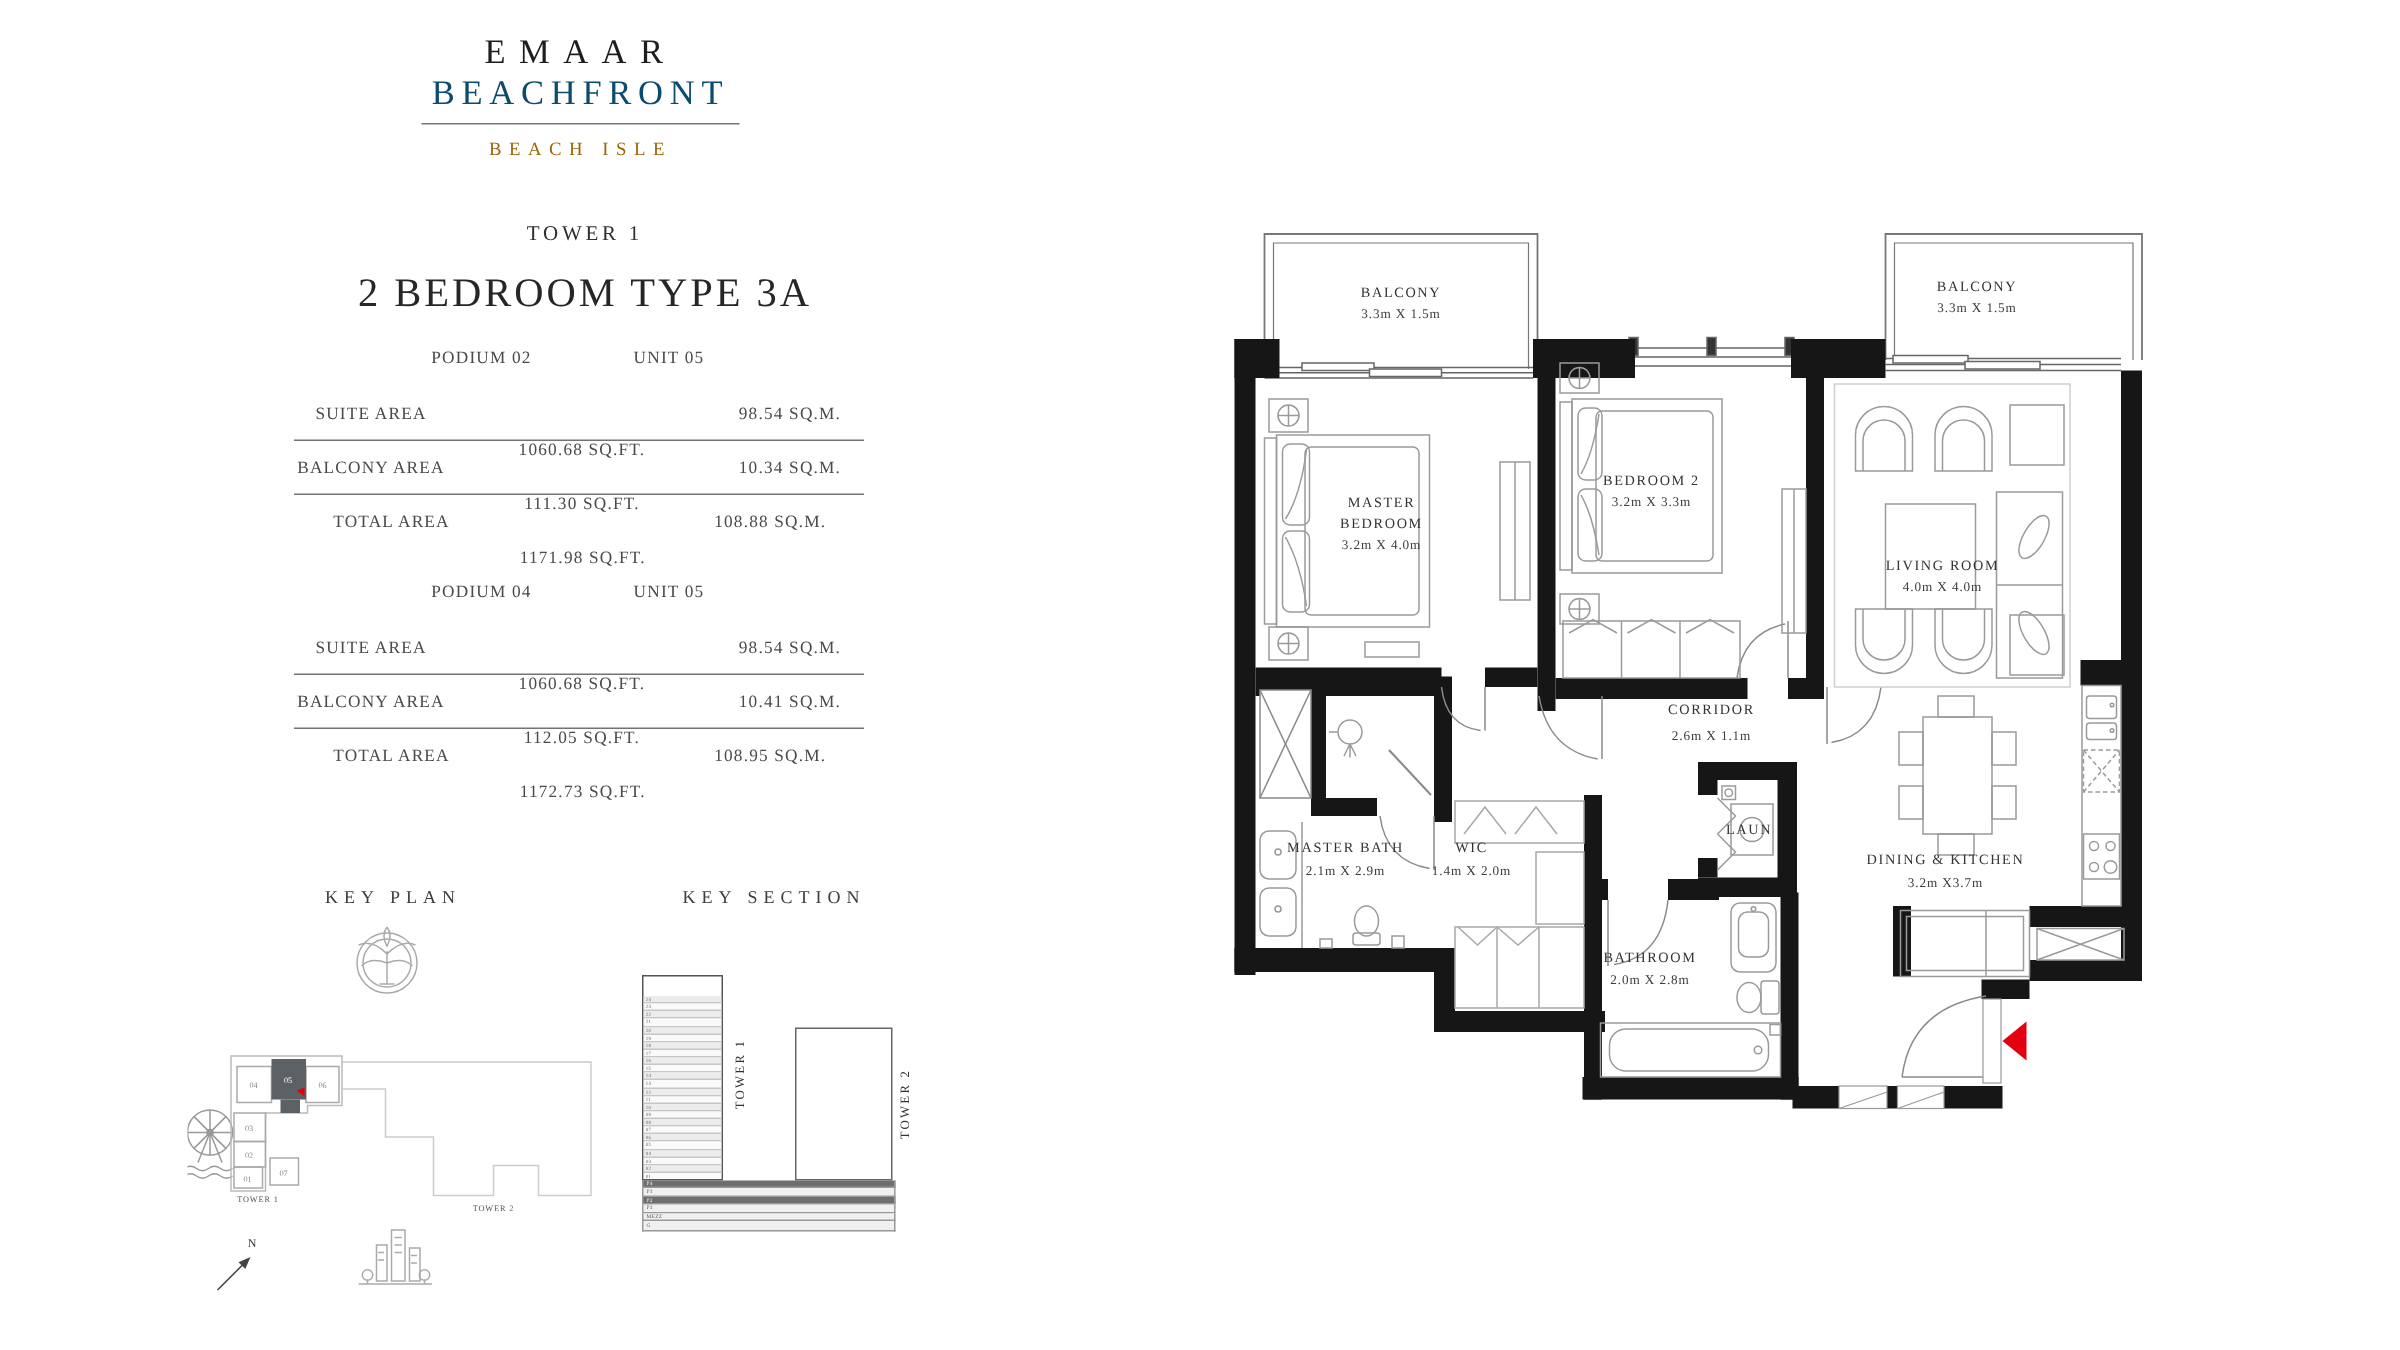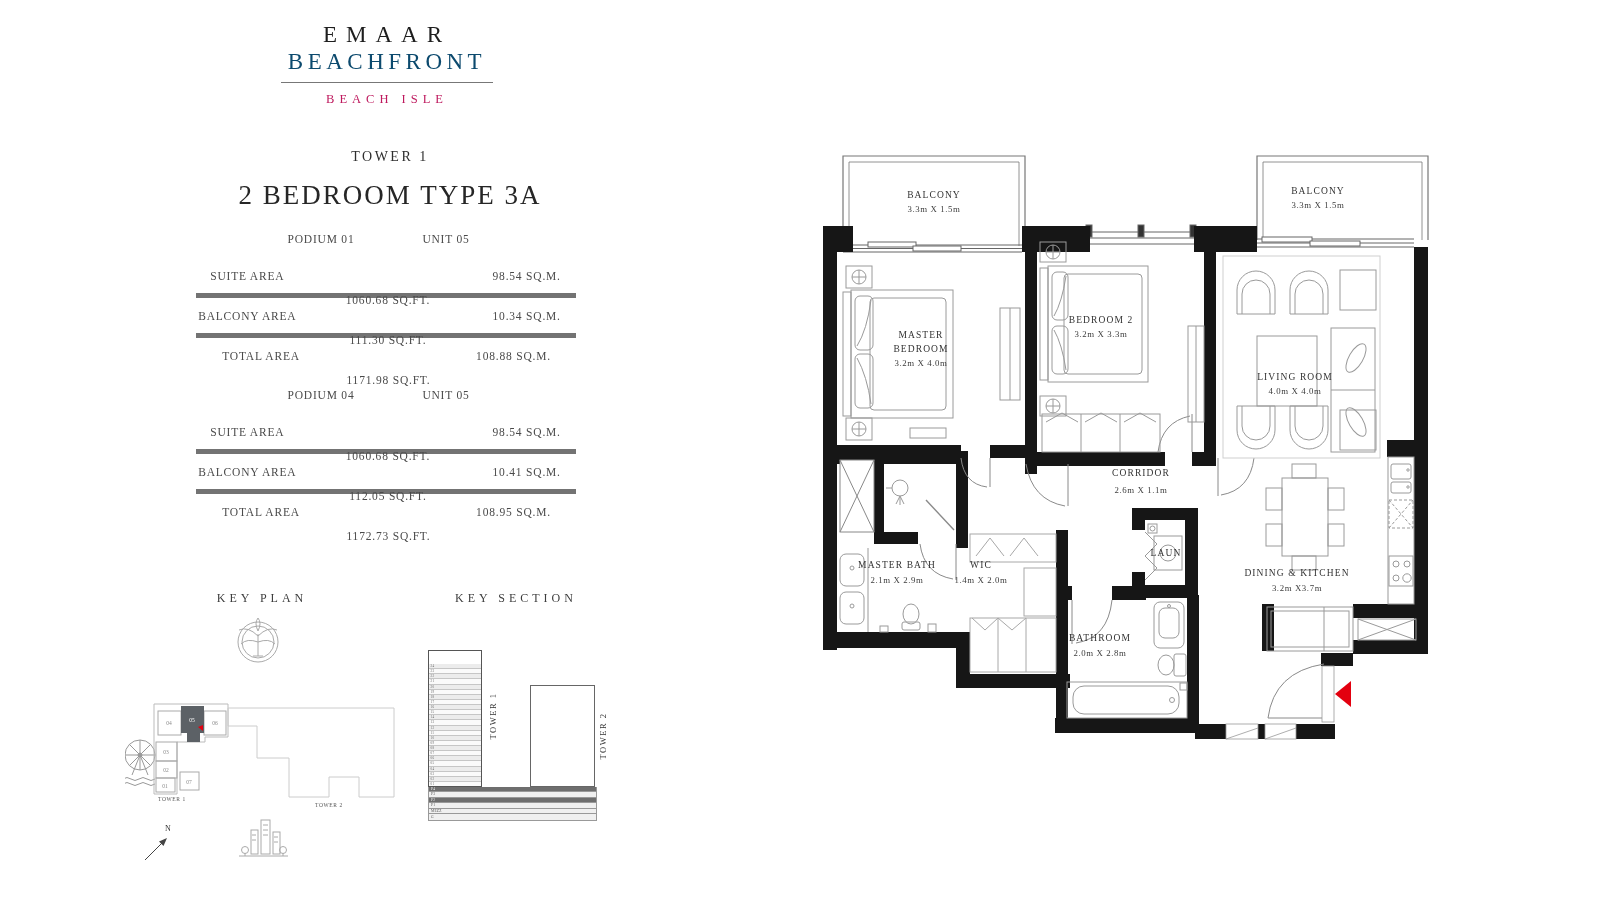--- a/index.html
+++ b/index.html
@@ -4,34 +4,34 @@
 <style>
   html,body{margin:0;padding:0;background:#fff;}
   .page{position:relative;width:1600px;height:900px;background:#fff;overflow:hidden;
         font-family:"Liberation Serif","DejaVu Serif",serif;color:#333;}
   .abs{position:absolute;}
   
   .brand{left:281px;top:22px;width:212px;text-align:center;}
   .brand-l1{font-size:23px;letter-spacing:9px;color:#1e1e1e;}
   .brand-l2{font-size:23px;letter-spacing:4.5px;color:#0c4a6e;margin-top:1px;}
   .brand-rule{border-bottom:1.5px solid #777;margin-top:7px;}
-  .brand-sub{font-size:12.5px;letter-spacing:5px;color:#be185d;margin-top:9px;}
+  .brand-sub{font-size:12.5px;letter-spacing:5px;color:#a16207;margin-top:9px;}
   
   .unit-head{left:196px;top:149px;width:388px;text-align:center;}
   .tower-label{font-size:14px;letter-spacing:2.5px;color:#2e2e2e;}
   .plan-title{font-size:27px;letter-spacing:2px;color:#262626;margin-top:15px;}
   
   .atable{left:196px;width:380px;font-size:11.5px;letter-spacing:.8px;color:#4a4a4a;}
   .t1{top:233px;}
   .t2{top:389px;}
   .thead{position:relative;height:25px;}
   .th-podium{position:absolute;left:62px;width:126px;text-align:center;}
   .th-unit{position:absolute;left:192px;width:116px;text-align:center;}
   .trow{display:flex;height:35px;align-items:center;}
-  .trow.sep{border-bottom:5px solid #737373;gap:40px;}
+  .trow.sep{border-bottom:1px solid #737373;gap:40px;}
   .c1{width:130px;text-align:center;}
   .c2{width:125px;text-align:center;margin-top:48px;}
   .c3{width:125px;text-align:center;}
   
   .key-h{top:591px;font-size:12px;letter-spacing:4px;color:#3d3d3d;text-align:center;}
   .kp-h{left:196px;width:132px;}
   .ks-h{left:440px;width:152px;}
   
   .ks{left:420px;top:640px;width:200px;height:190px;}
   .ks-t1{position:absolute;left:8px;top:10px;width:54px;height:137px;border:1px solid #555;box-sizing:border-box;background:#fff;}
@@ -68,21 +68,21 @@
     <div class="brand-sub">BEACH ISLE</div>
   </div>
 
   <div class="abs unit-head">
     <div class="tower-label">TOWER 1</div>
     <div class="plan-title">2 BEDROOM TYPE 3A</div>
   </div>
 
   <div class="abs atable t1">
     <div class="thead">
-      <span class="th-podium">PODIUM 01</span>
+      <span class="th-podium">PODIUM 02</span>
       <span class="th-unit">UNIT 05</span>
     </div>
     <div class="trow sep">
       <span class="c1">SUITE AREA</span>
       <span class="c2">1060.68 SQ.FT.</span>
       <span class="c3">98.54 SQ.M.</span>
     </div>
     <div class="trow sep">
       <span class="c1">BALCONY AREA</span>
       <span class="c2">111.30 SQ.FT.</span>

